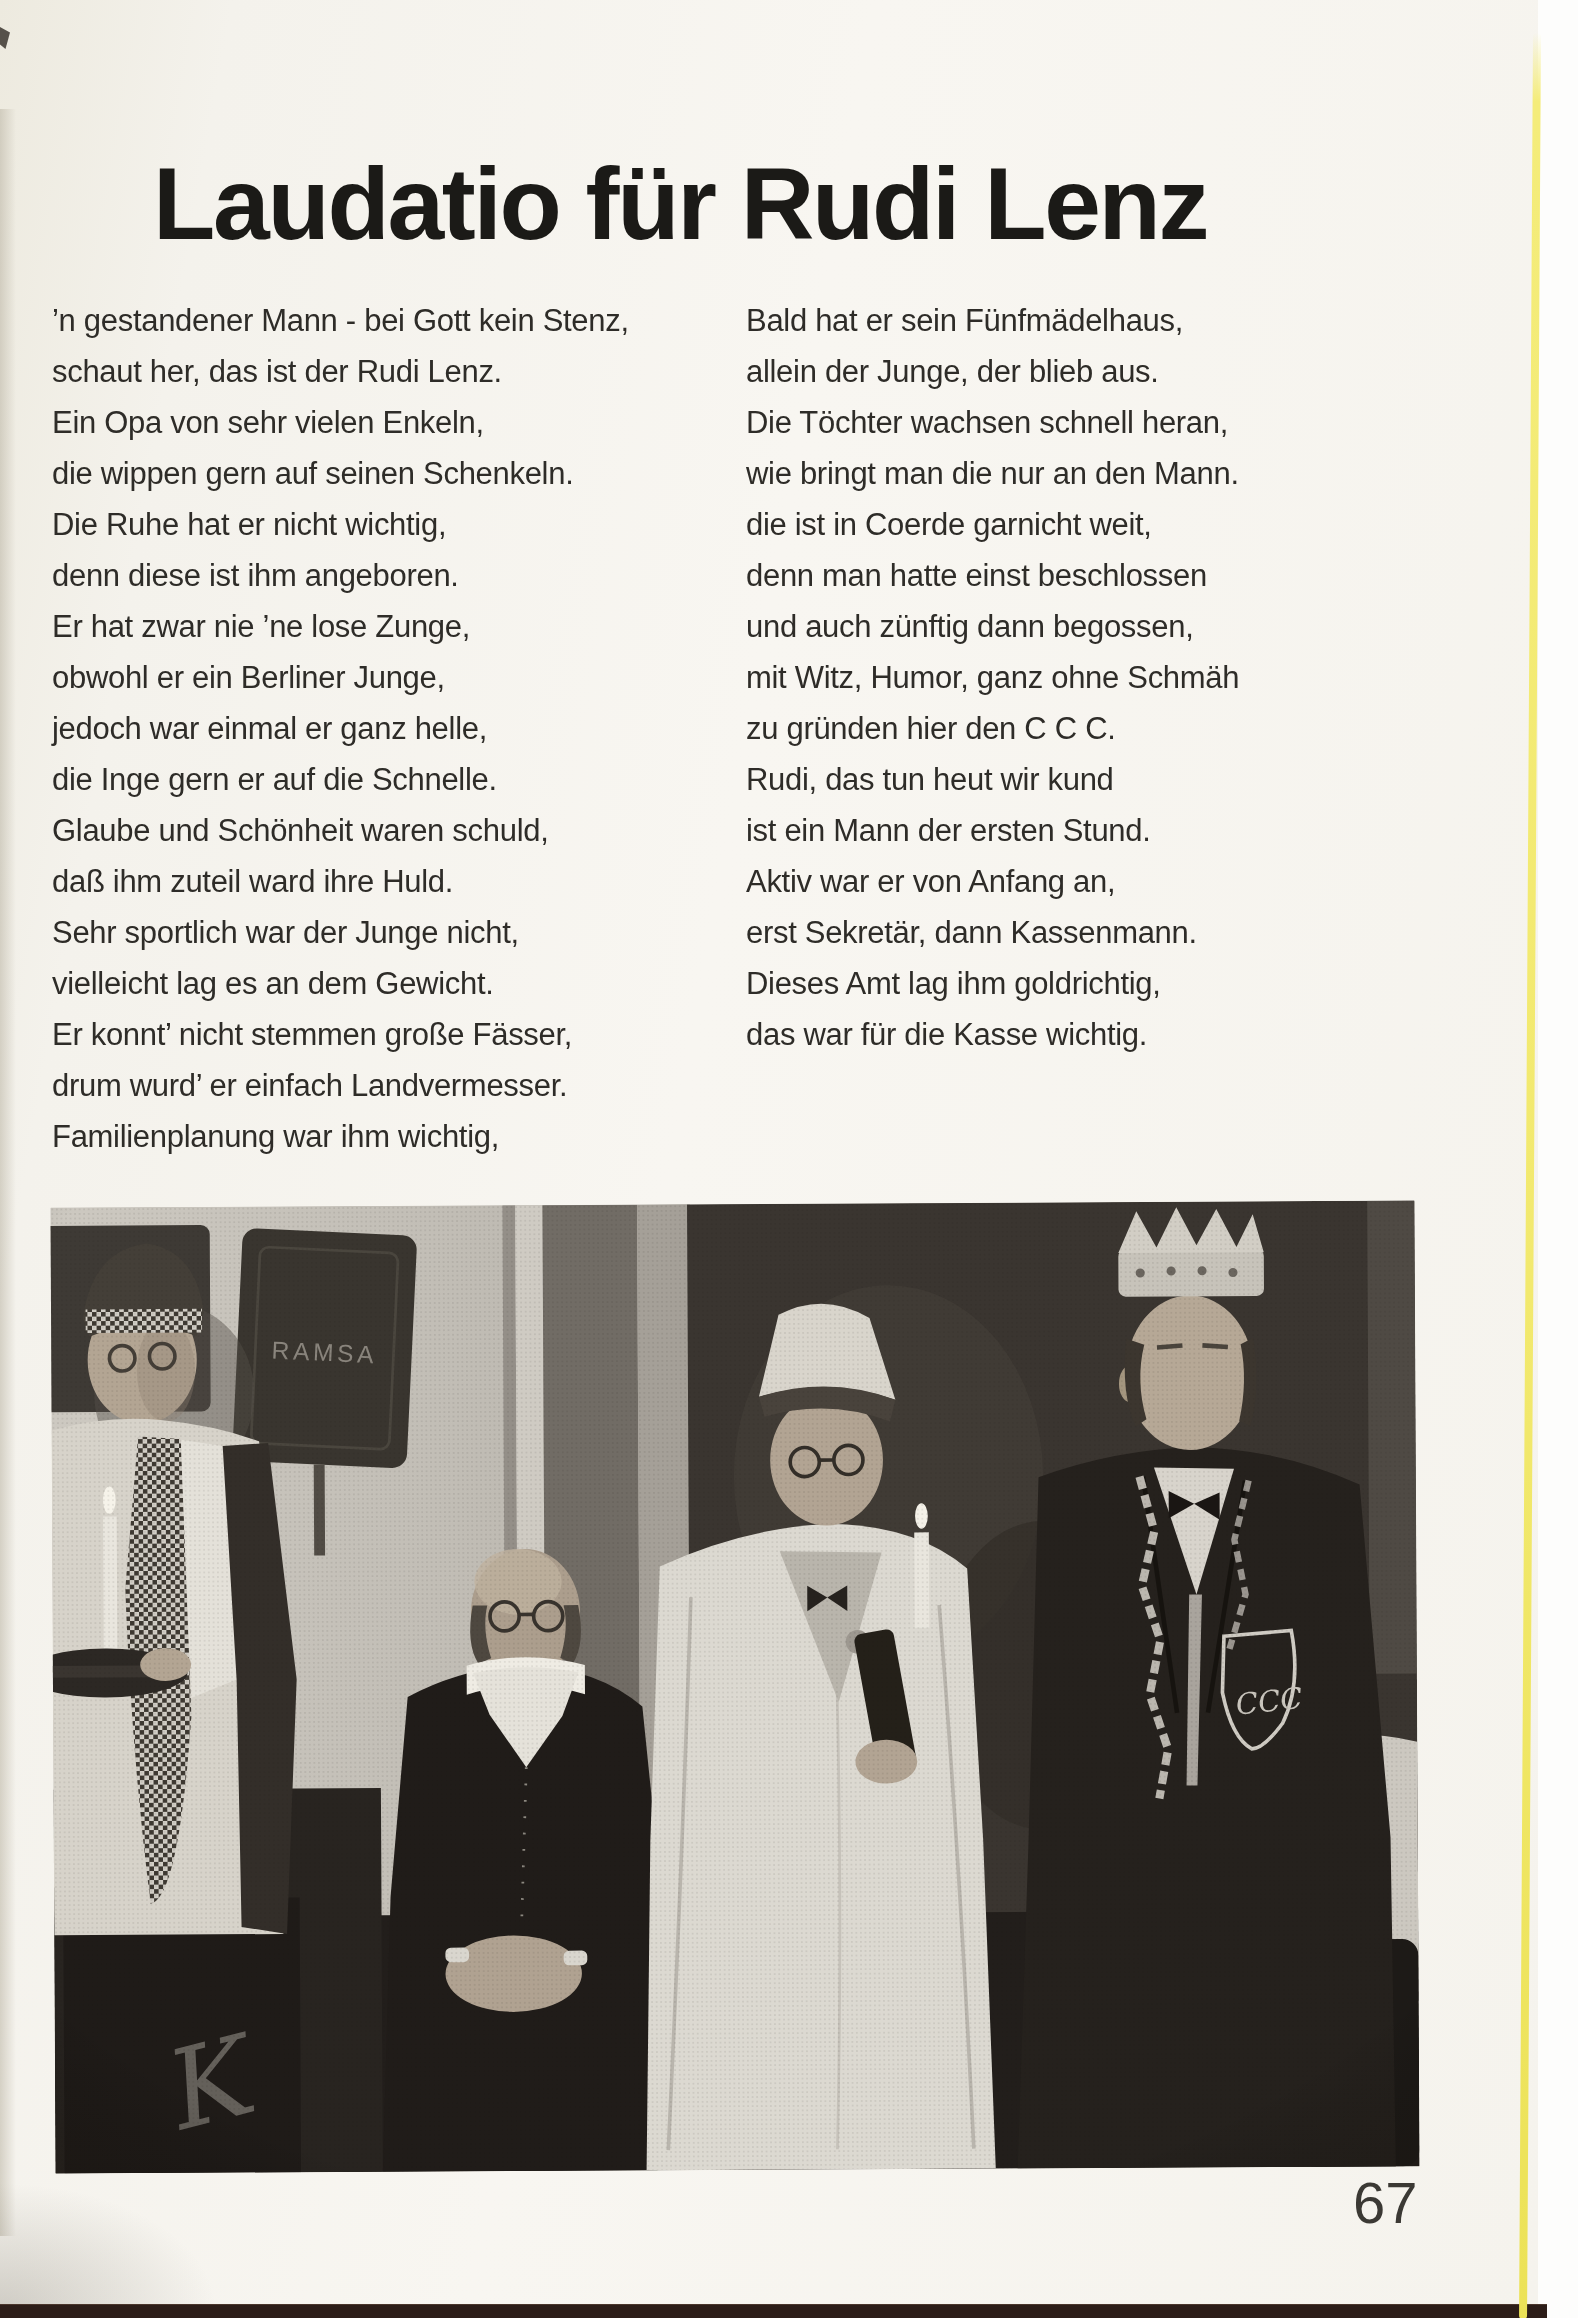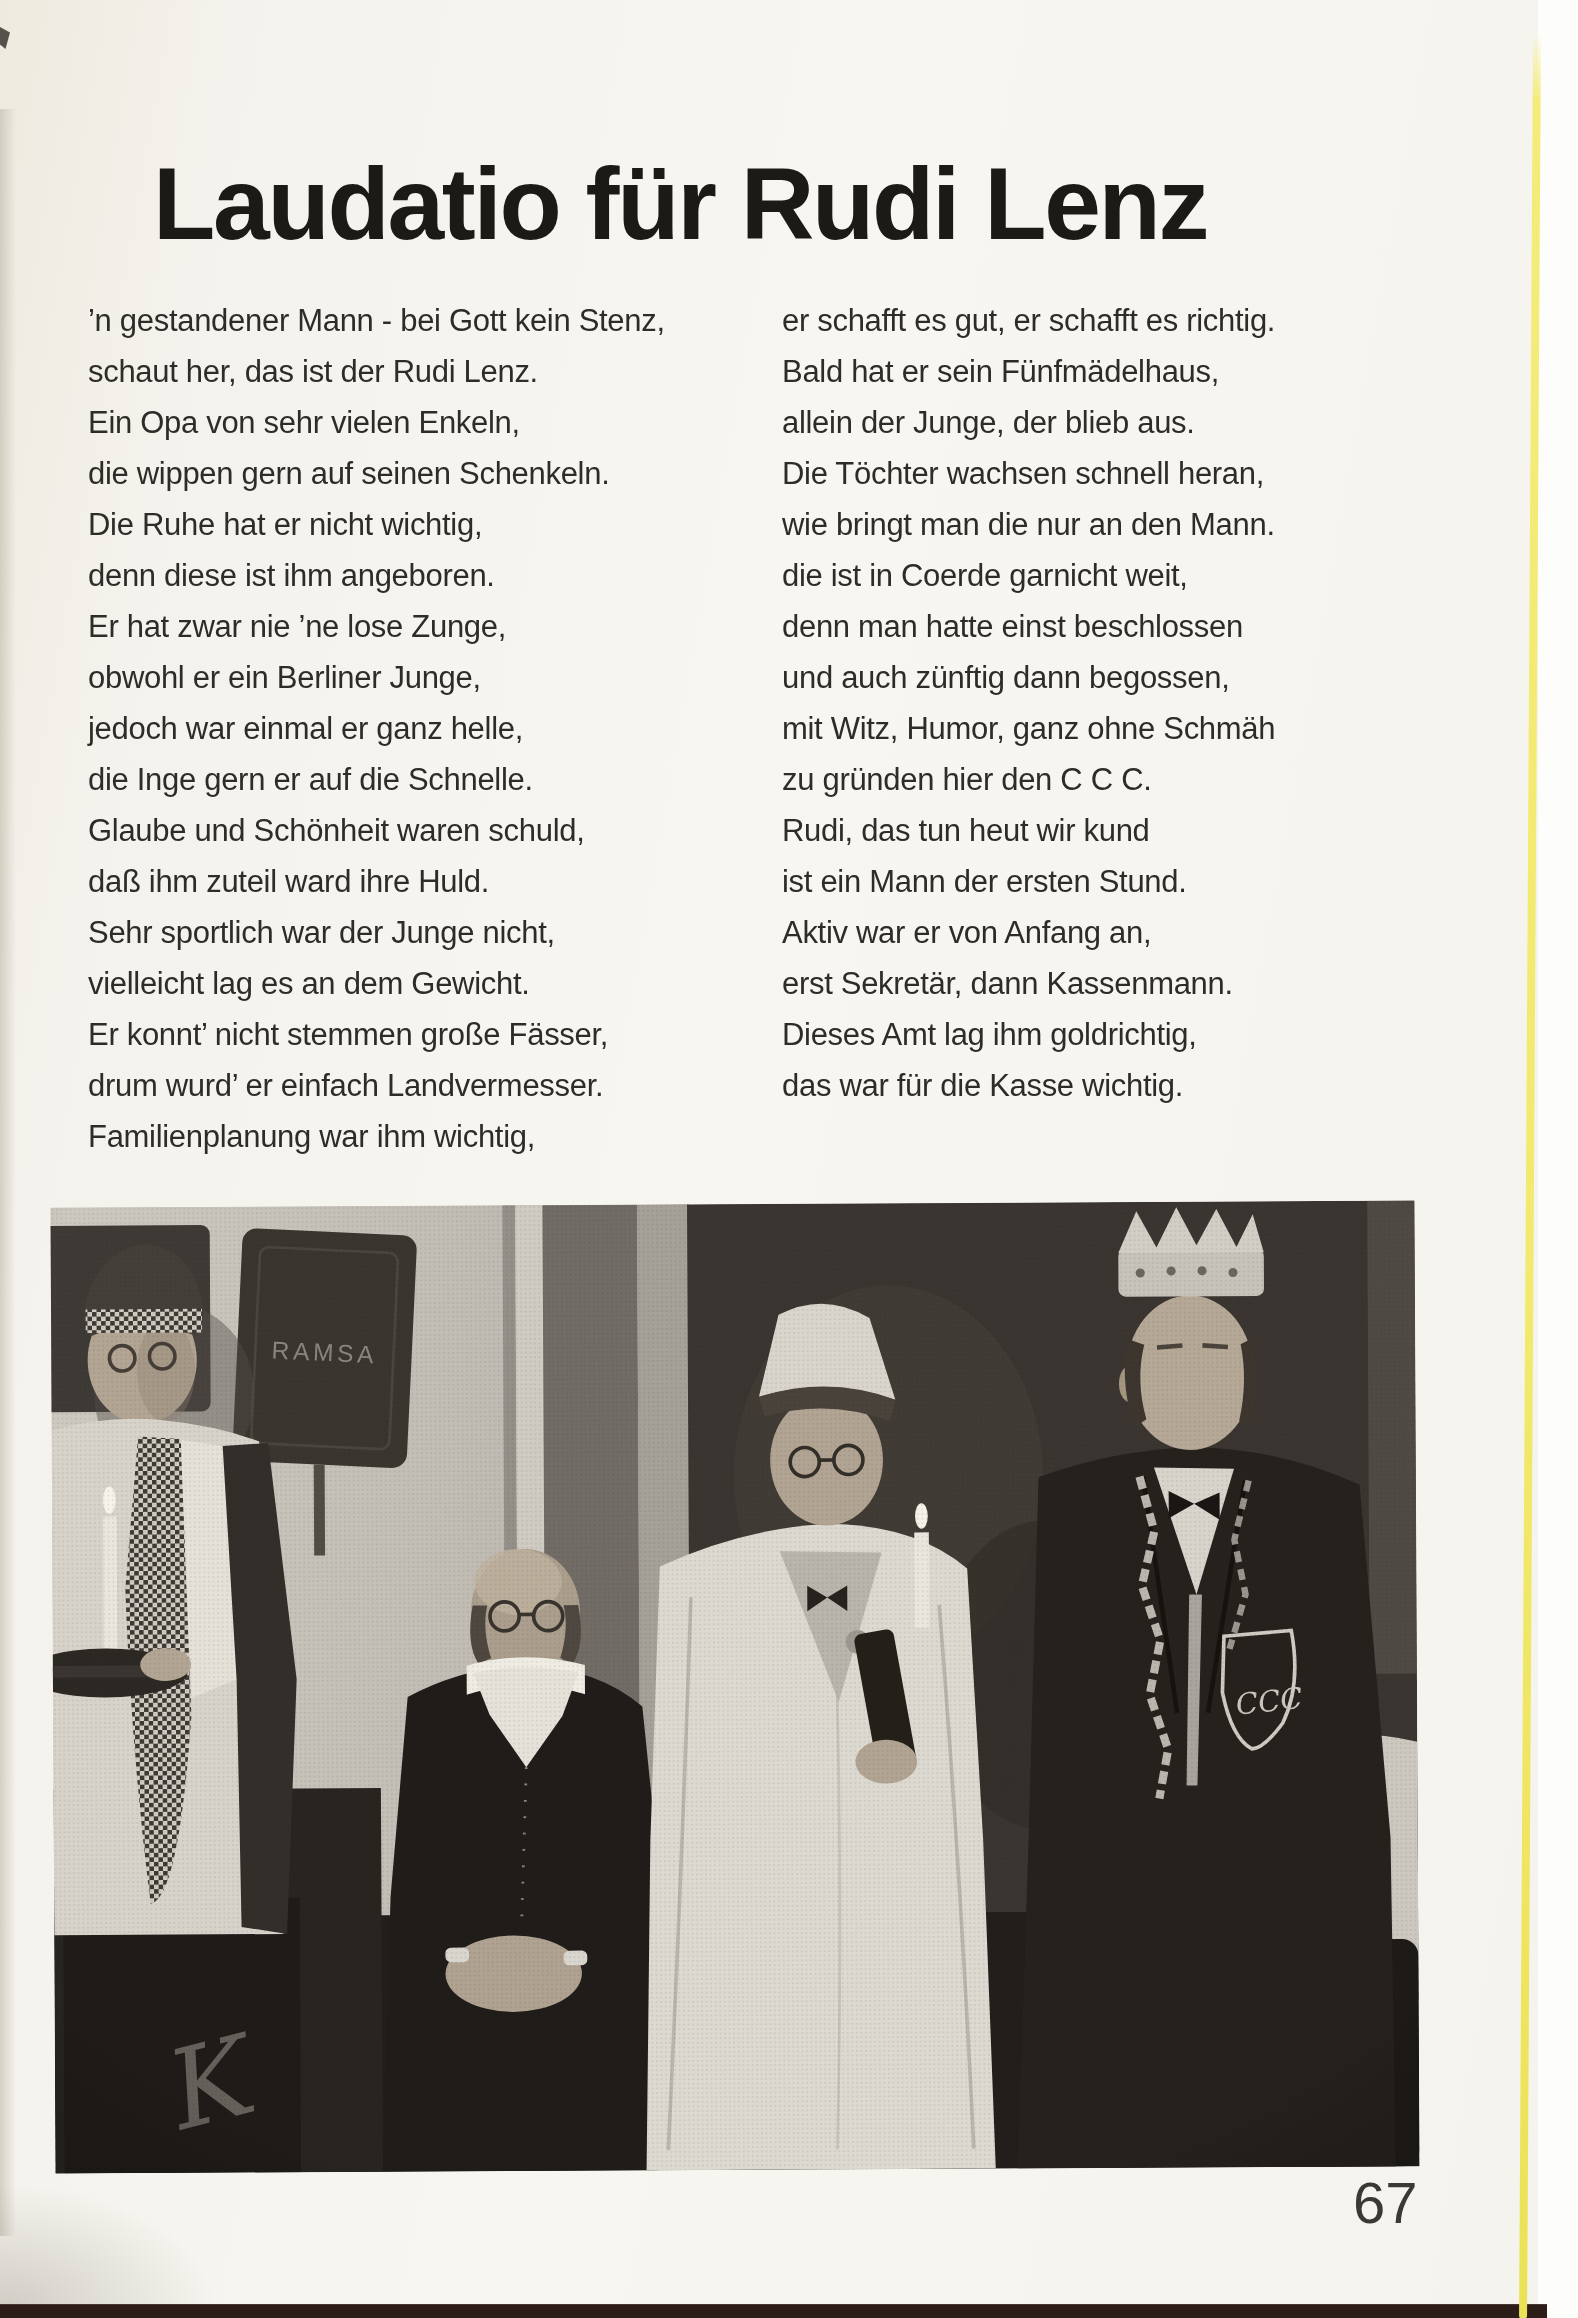--- a/index.html
+++ b/index.html
@@ -9,21 +9,21 @@
          background:linear-gradient(100deg,#edeadf 0%,#f4f2ec 12%,#f8f6f1 45%,#f5f3ed 100%);}
   .left-edge-shade{position:absolute;left:0;top:109px;width:16.4px;height:2127px;
          background:linear-gradient(90deg,rgba(186,180,164,0.55),rgba(186,180,164,0));}
   .corner-mark{position:absolute;left:0;top:27px;width:10px;height:22px;background:#56514a;
          clip-path:polygon(0 0,100% 25%,55% 100%,0 80%);}
   .title{position:absolute;left:153px;top:153px;margin:0;width:1182px;
          font-size:102px;font-weight:700;letter-spacing:-2.3px;line-height:1.0;
          color:#1b1a17;white-space:nowrap;}
   .col{position:absolute;top:295px;color:#2e2c28;font-size:31px;font-weight:300;
        letter-spacing:-0.3px;}
-  .col .poem-line{line-height:51px;white-space:nowrap;margin-left:36px;}
+  .col .poem-line{line-height:51px;white-space:nowrap;}
   .col-left{left:52px;width:655px;}
   .col-right{left:746px;width:582px;}
   .photo{position:absolute;left:53px;top:1204px;width:1364px;height:966px;
          transform:rotate(-0.3deg);transform-origin:center;}
   .photo svg{display:block;}
   .page-number{position:absolute;left:1353px;top:2169px;font-size:58px;color:#3b3934;}
   .bottom-strip{position:absolute;left:0;top:2304px;width:1547px;height:14.5px;
          background:#2c1d18;border-top:1.8px solid #4a362c;}
   .yellow-line{position:absolute;left:1533px;top:33px;width:8.2px;height:2286px;
          transform:rotate(0.35deg);transform-origin:top left;border-radius:3.6px;
@@ -54,21 +54,20 @@
       <div class="poem-line">die Inge gern er auf die Schnelle.</div>
       <div class="poem-line">Glaube und Schönheit waren schuld,</div>
       <div class="poem-line">daß ihm zuteil ward ihre Huld.</div>
       <div class="poem-line">Sehr sportlich war der Junge nicht,</div>
       <div class="poem-line">vielleicht lag es an dem Gewicht.</div>
       <div class="poem-line">Er konnt’ nicht stemmen große Fässer,</div>
       <div class="poem-line">drum wurd’ er einfach Landvermesser.</div>
       <div class="poem-line">Familienplanung war ihm wichtig,</div>
     </div>
   <div class="col col-right">
-      <div class="poem-line">er schafft es gut, er schafft es richtig.</div>
       <div class="poem-line">Bald hat er sein Fünfmädelhaus,</div>
       <div class="poem-line">allein der Junge, der blieb aus.</div>
       <div class="poem-line">Die Töchter wachsen schnell heran,</div>
       <div class="poem-line">wie bringt man die nur an den Mann.</div>
       <div class="poem-line">die ist in Coerde garnicht weit,</div>
       <div class="poem-line">denn man hatte einst beschlossen</div>
       <div class="poem-line">und auch zünftig dann begossen,</div>
       <div class="poem-line">mit Witz, Humor, ganz ohne Schmäh</div>
       <div class="poem-line">zu gründen hier den C C C.</div>
       <div class="poem-line">Rudi, das tun heut wir kund</div>

